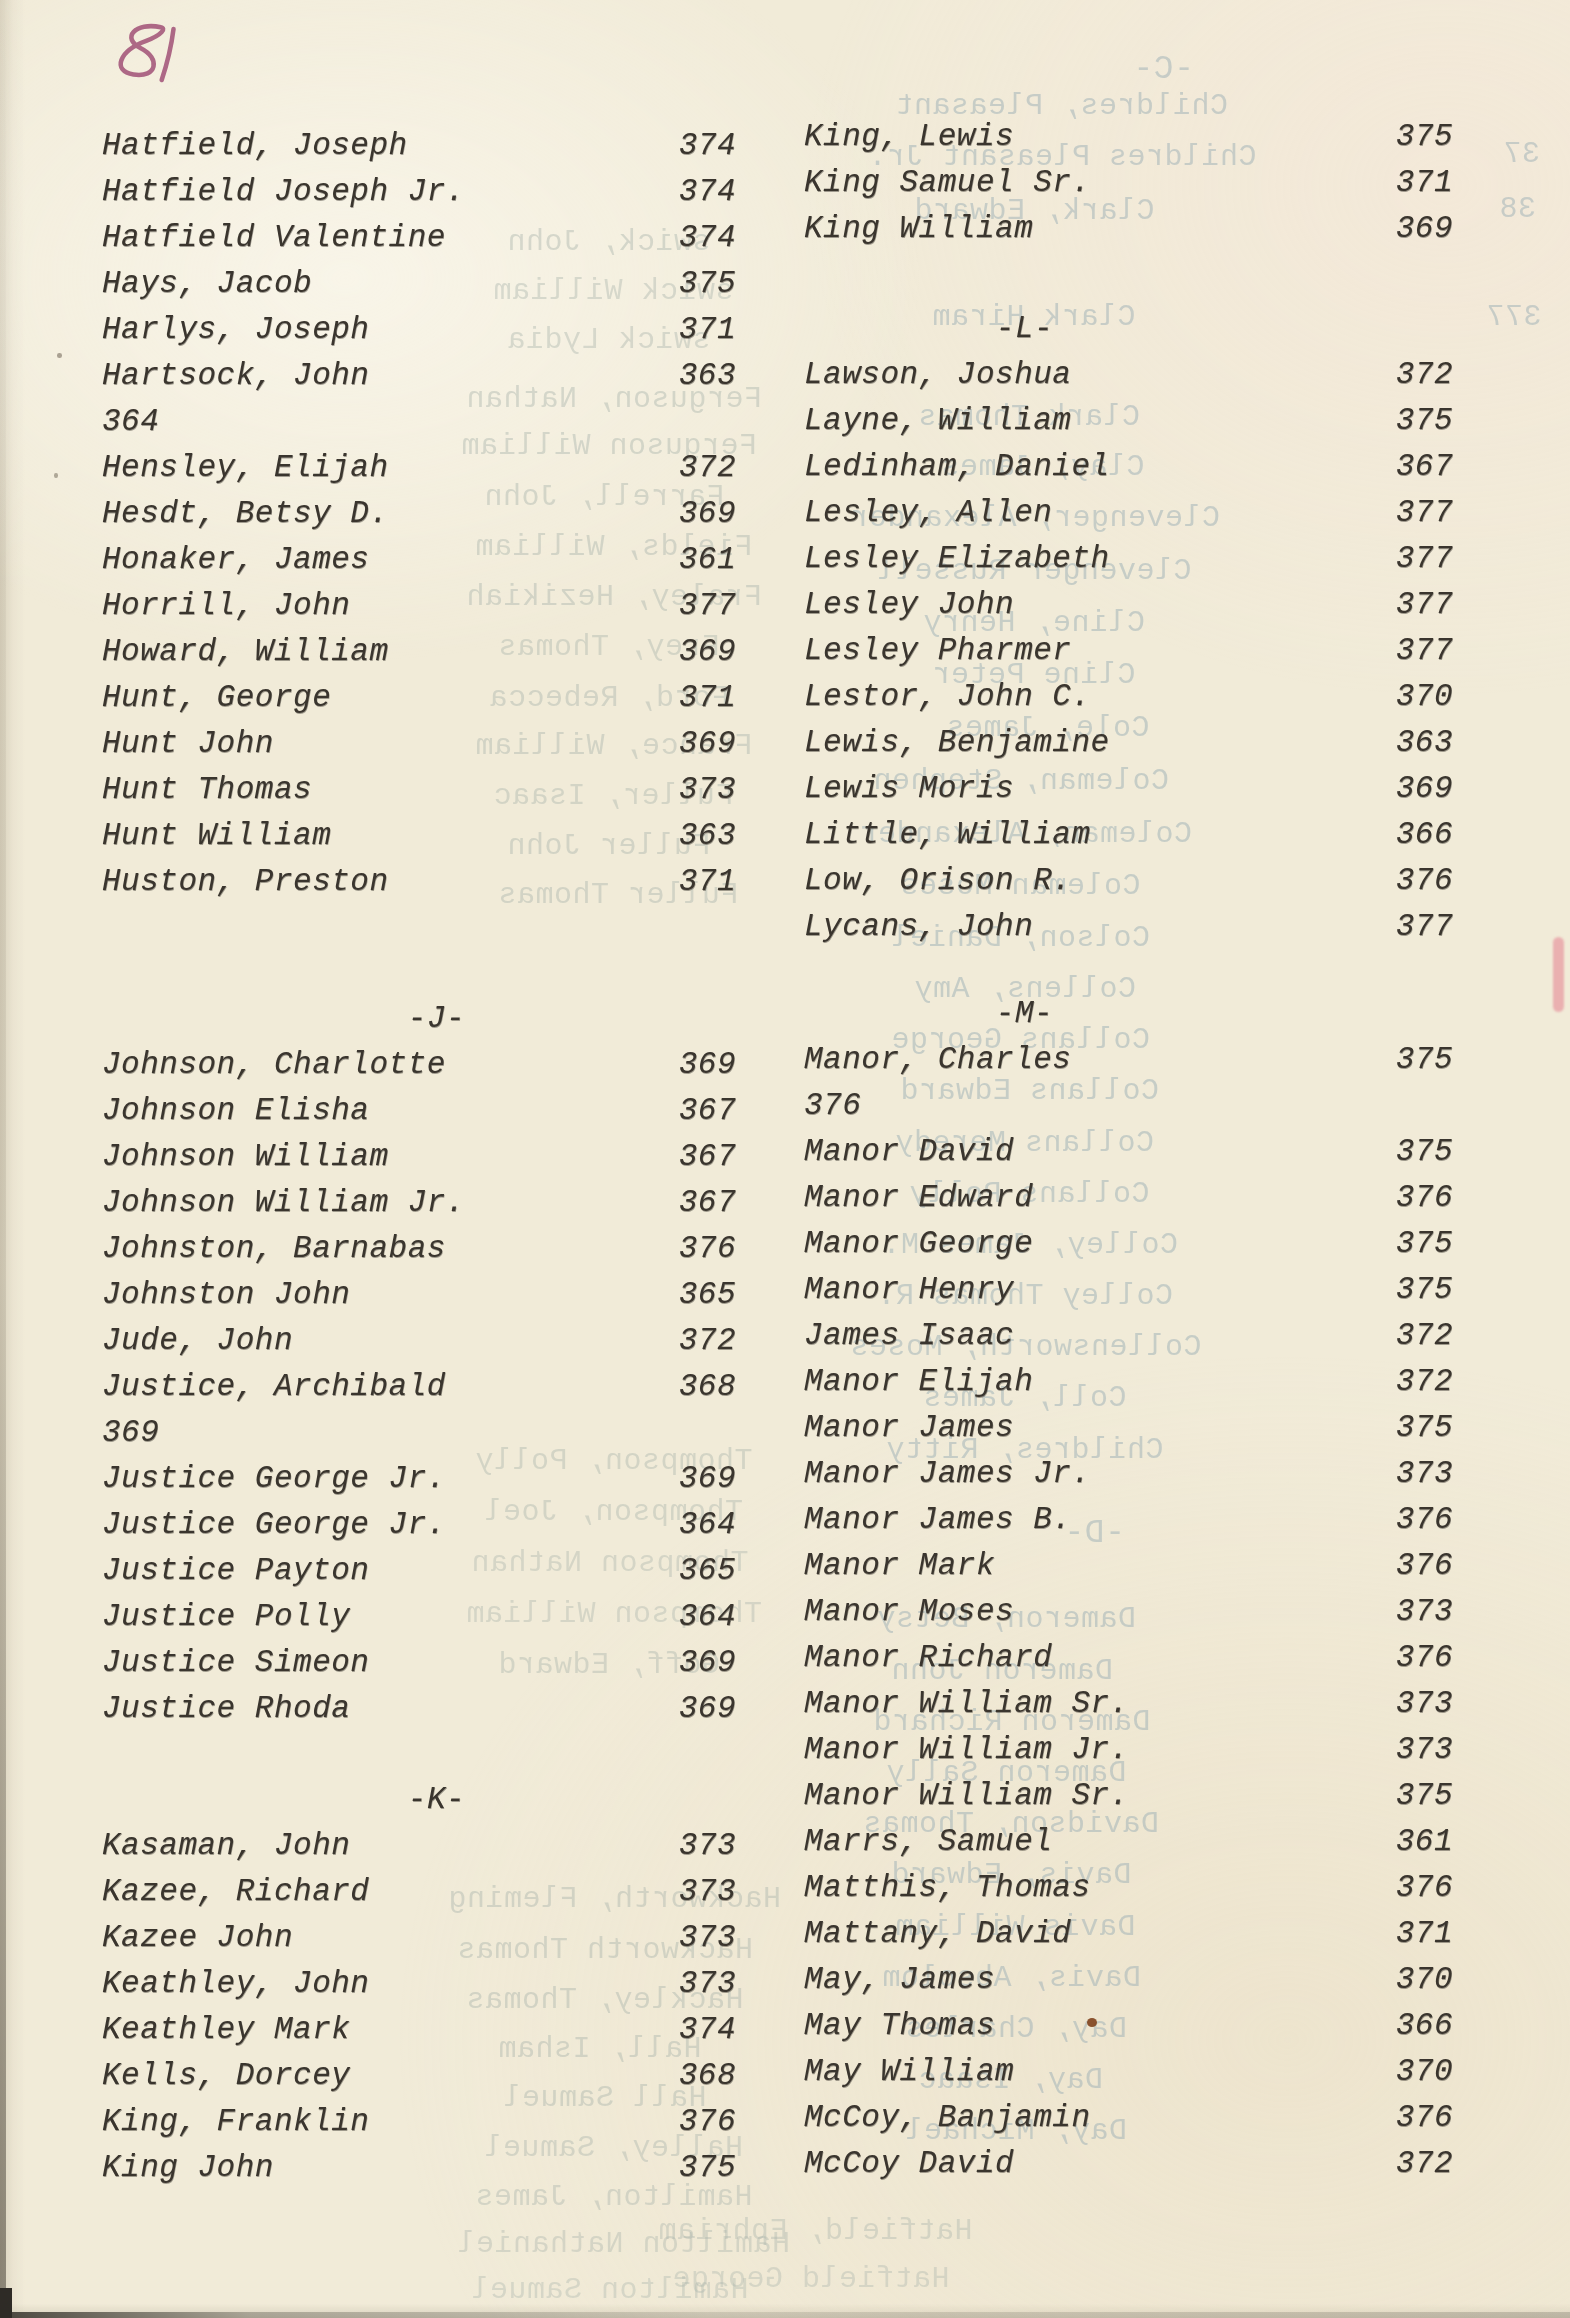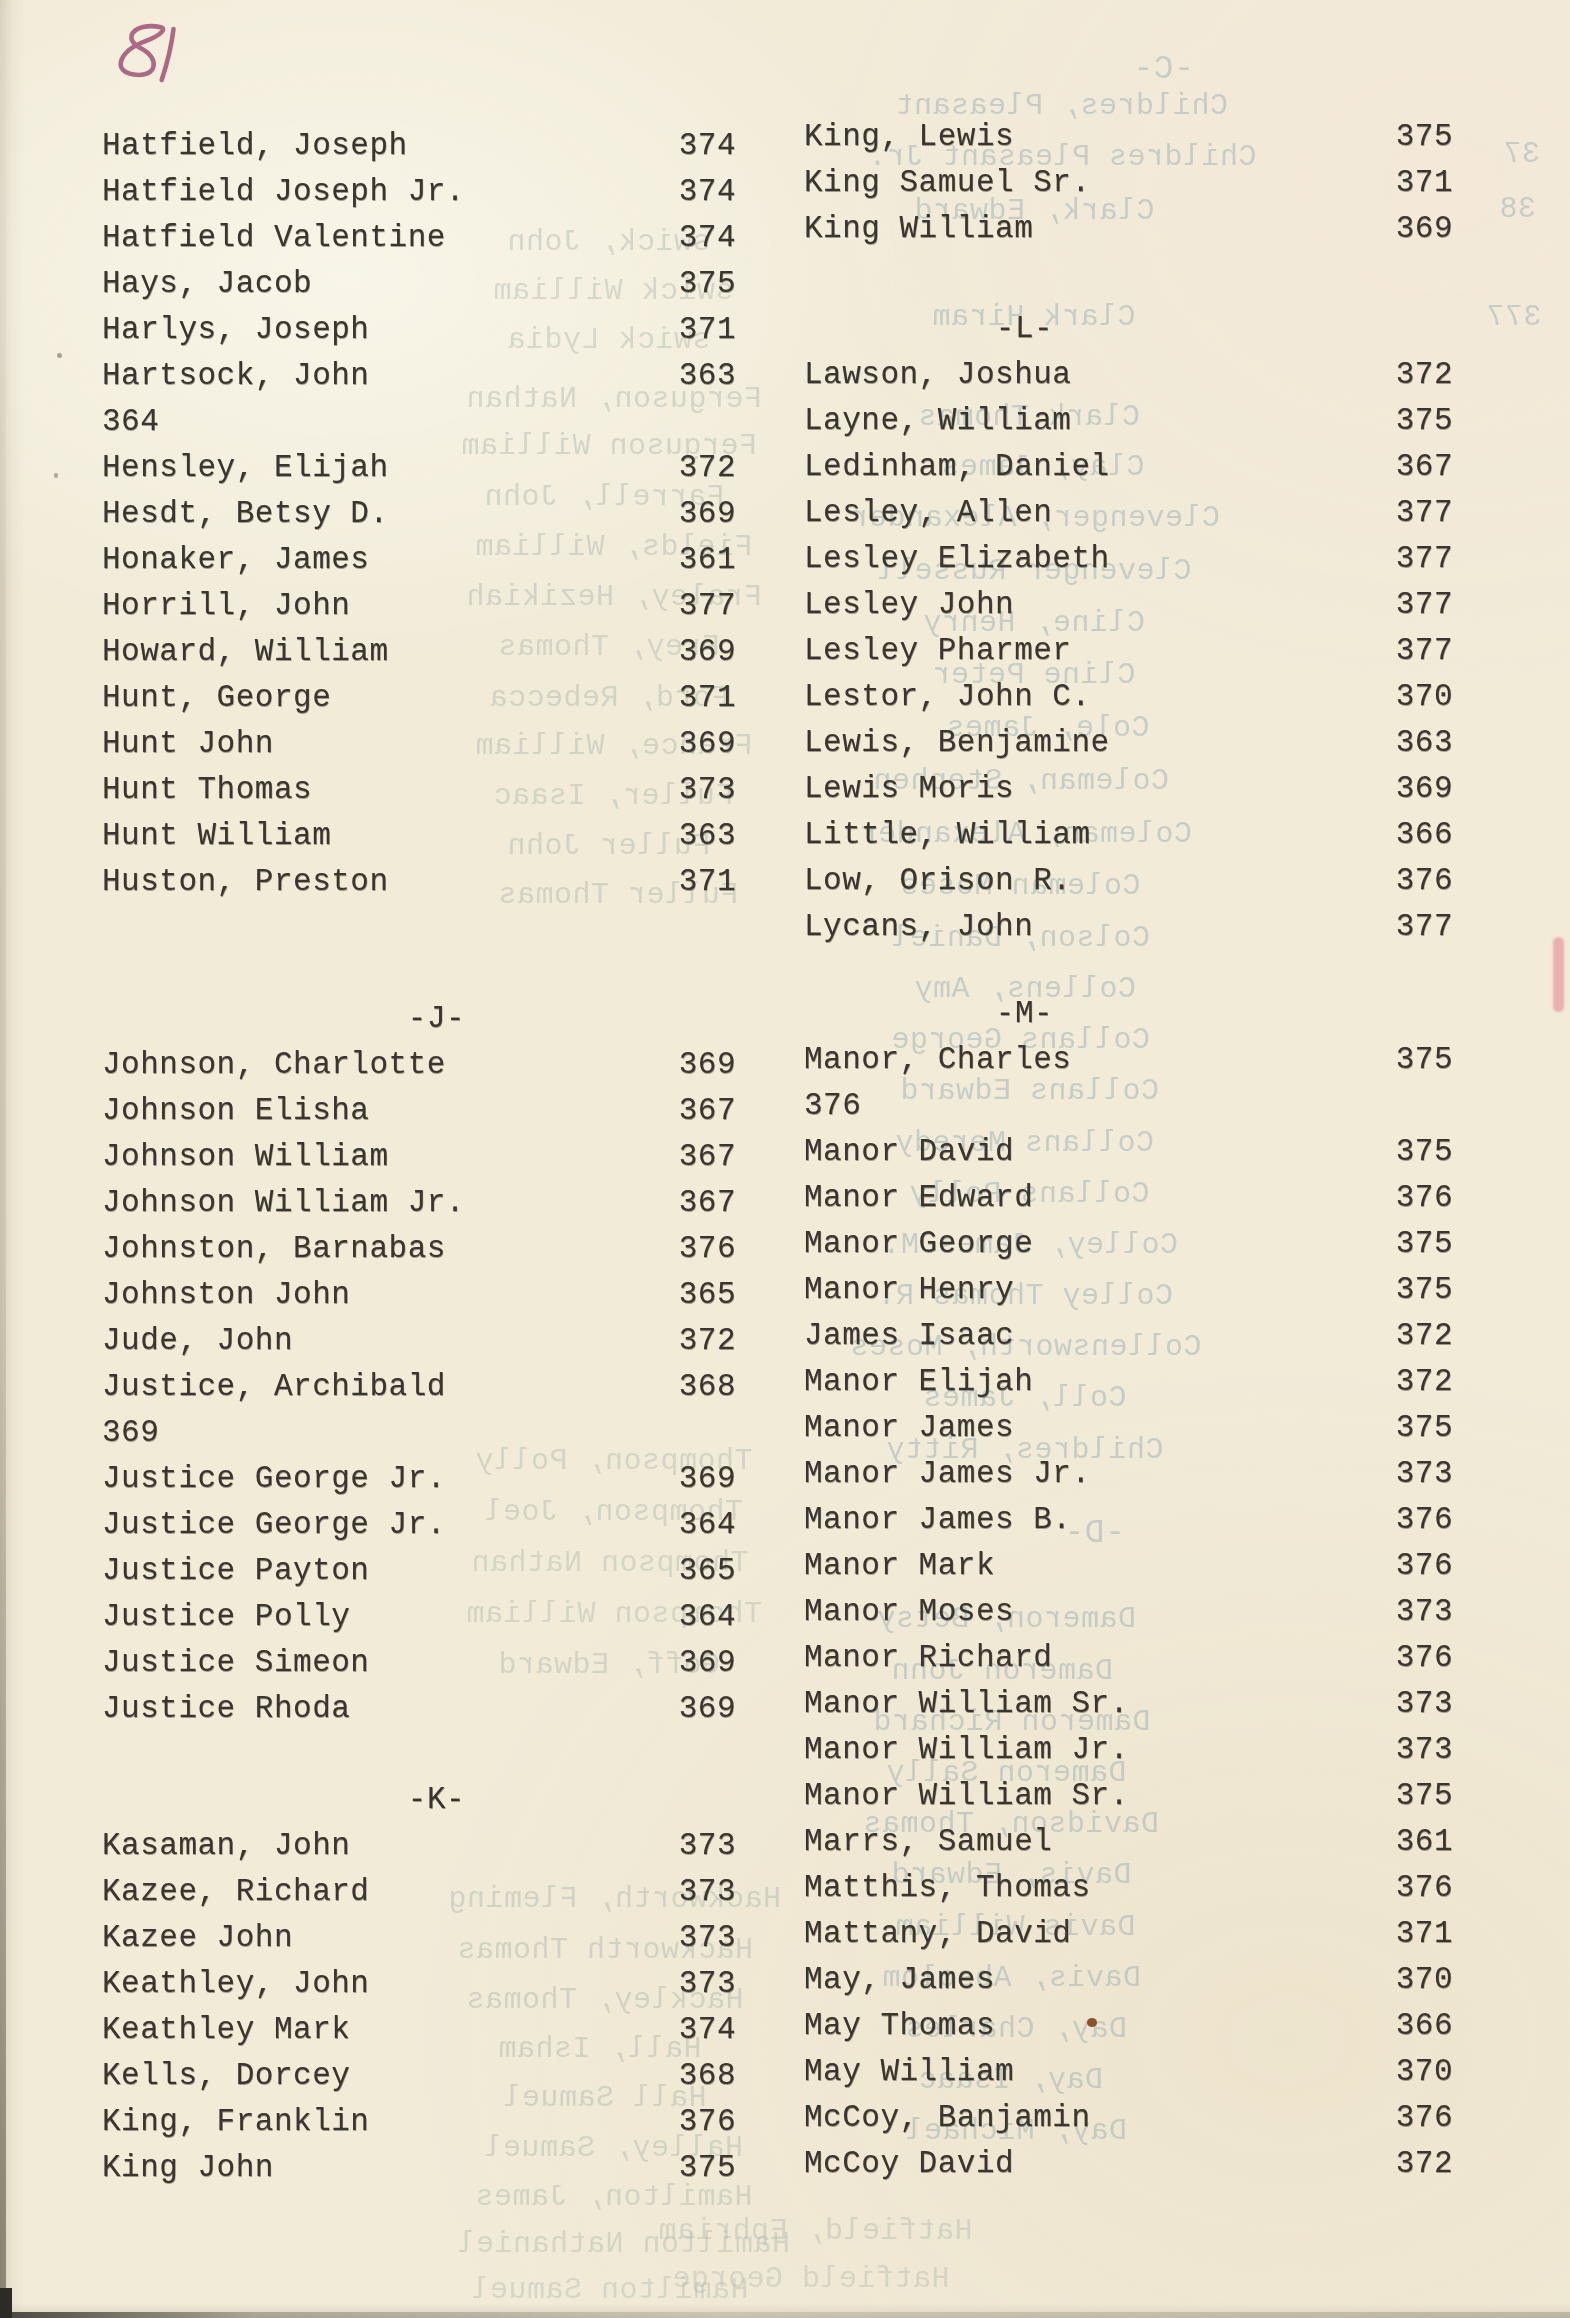--- a/index.html
+++ b/index.html
@@ -8,21 +8,21 @@
     width:1571px; height:2318px; position:relative; overflow:hidden;
     background-color:#f1ebd8;
     background-image:
       radial-gradient(ellipse 822px 548px at 22% 12%, rgba(255,253,246,0.55), transparent 70%),
       radial-gradient(ellipse 914px 731px at 92% 8%, rgba(247,228,217,0.35), transparent 70%),
       radial-gradient(ellipse 1188px 914px at 82% 88%, rgba(233,220,193,0.45), transparent 75%),
       linear-gradient(to right, rgba(122,110,88,0.22) 0px, rgba(122,110,88,0.06) 12.8px, transparent 25.6px),
       linear-gradient(to top, rgba(128,118,98,0.22) 0px, transparent 14.6px);
     font-family:"Liberation Mono", monospace;
   }
-  .col { position:absolute; }
+  .col { position:absolute;font-style:italic; }
   .col-left  { left:102px; top:123px; width:634px; }
   .col-right { left:804px; top:114px; width:649px; }
   .row {
     display:flex; justify-content:space-between;
     height:46px; line-height:46px; font-size:31px;
     color:#3a352e; letter-spacing:0.5px; white-space:nowrap;
     text-shadow:0.5px 0.5px 0.6px rgba(58,53,46,0.45);
   }
   .row .nm { text-align:left; }
   .row .pg { text-align:right; }

